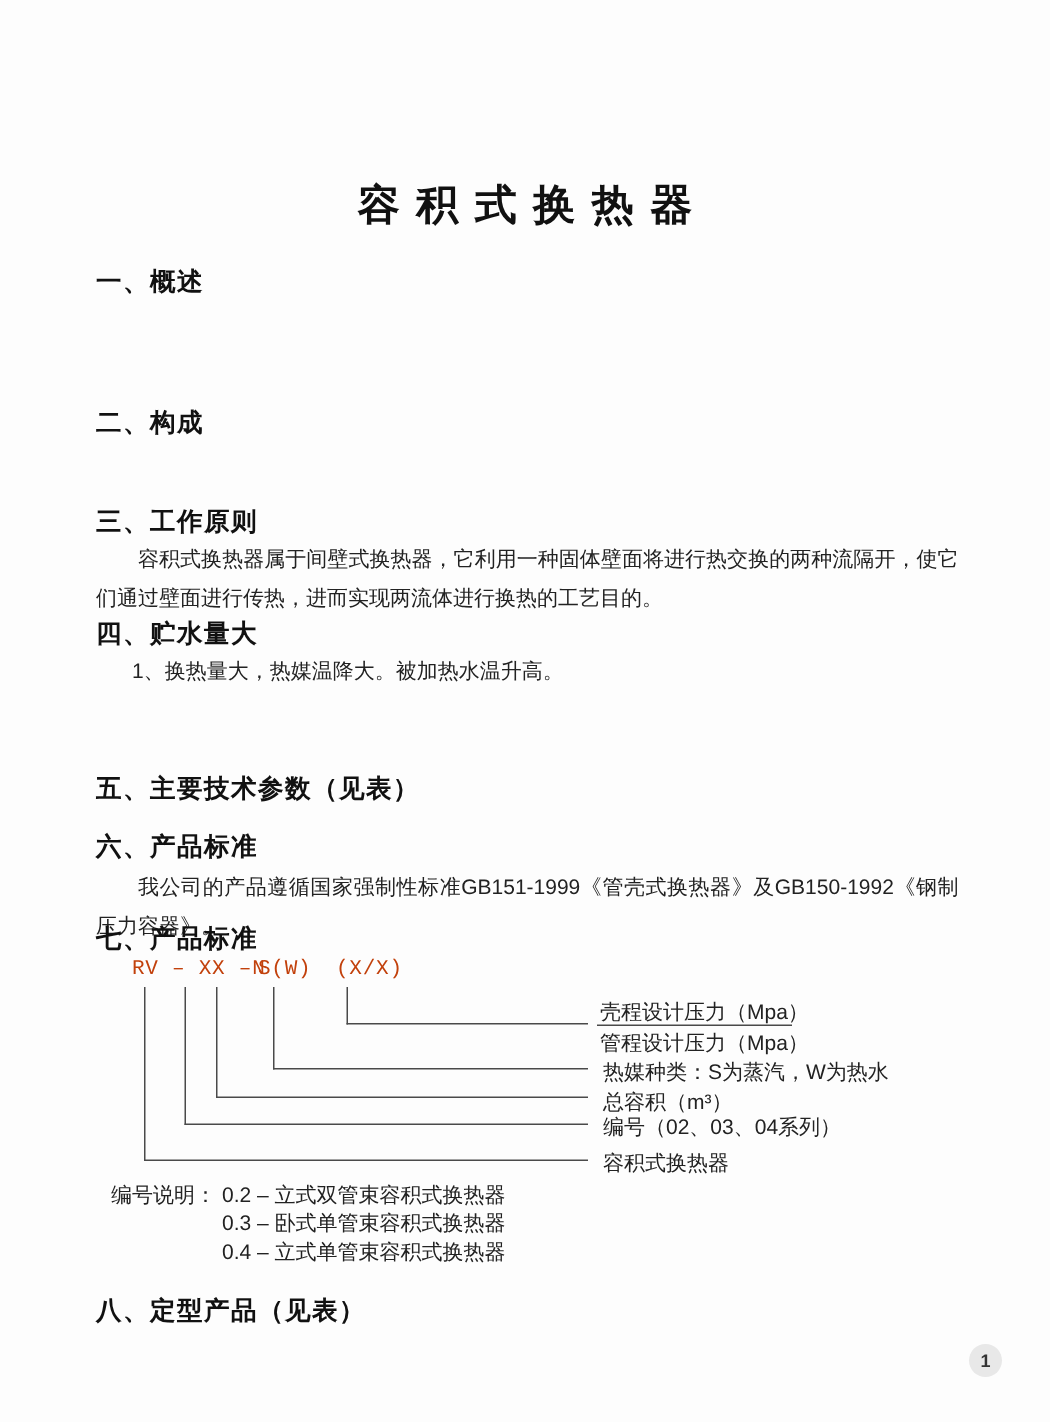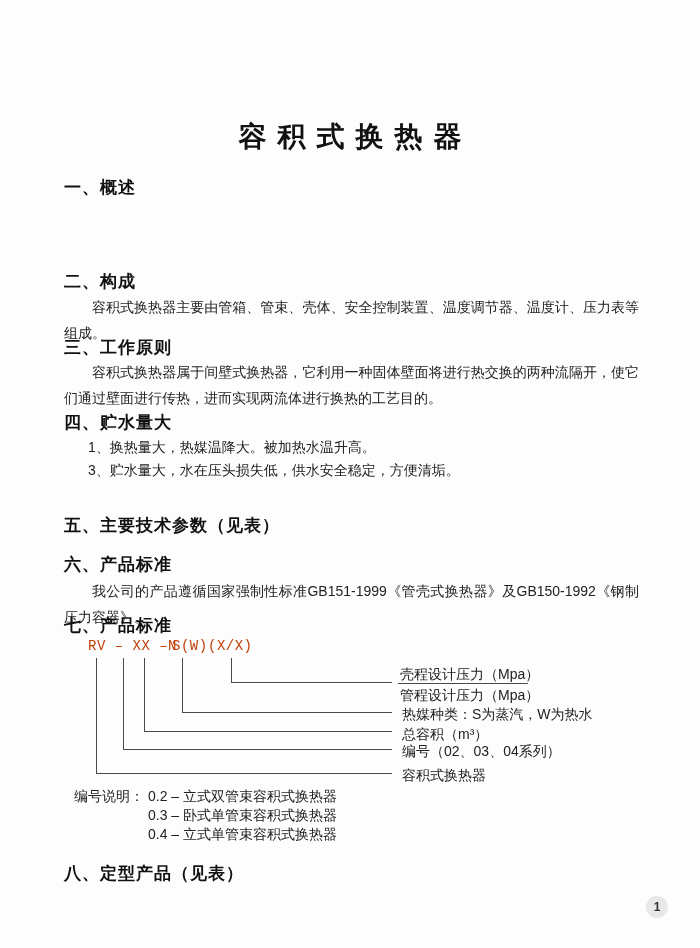--- a/index.html
+++ b/index.html
@@ -63,42 +63,40 @@
 </head>
 <body>
 
 <div class="page">
 
   <div class="title">容积式换热器</div>
 
   <div class="h2" style="top:176px">一、概述</div>
 
   <div class="h2" style="top:270px">二、构成</div>
-  <div class="body-text" style="top:294px">容积式换热器主要由管箱、管束、壳体、安全控制装置、温度调节器、温度计、压力表等组成。</div>
 
   <div class="h2" style="top:336px">三、工作原则</div>
   <div class="body-text" style="top:359px">容积式换热器属于间壁式换热器，它利用一种固体壁面将进行热交换的两种流隔开，使它们通过壁面进行传热，进而实现两流体进行换热的工艺目的。</div>
 
   <div class="h2" style="top:411px">四、贮水量大</div>
   <ul class="feature-list" style="top:436px">
     <li>1、换热量大，热媒温降大。被加热水温升高。</li>
-    <li>3、贮水量大，水在压头损失低，供水安全稳定，方便清垢。</li>
   </ul>
 
   <div class="h2" style="top:514px">五、主要技术参数（见表）</div>
 
   <div class="h2" style="top:553px">六、产品标准</div>
   <div class="body-text" style="top:578px">我公司的产品遵循国家强制性标准GB151-1999《管壳式换热器》及GB150-1992《钢制压力容器》。</div>
 
   <div class="h2" style="top:614px">七、产品标准</div>
 
   <div class="diagram">
     <span class="code" style="left:28px">RV – XX –N</span>
     <span class="code" style="left:112px">S(W)</span>
-    <span class="code" style="left:148px">(X/X)</span>
+    <span class="code" style="left:164px">(X/X)</span>
 
     <div class="conn" style="left:171px;top:22px;width:161px;height:25px"></div>
     <div class="conn" style="left:122px;top:22px;width:210px;height:55px"></div>
     <div class="conn" style="left:84px;top:22px;width:248px;height:74px"></div>
     <div class="conn" style="left:63px;top:22px;width:269px;height:92px"></div>
     <div class="conn" style="left:36px;top:22px;width:296px;height:116px"></div>
 
     <div class="frac-line" style="left:338px;top:47px;width:130px"></div>
 
     <span class="lbl" style="left:340px;top:30px">壳程设计压力（Mpa）</span>

